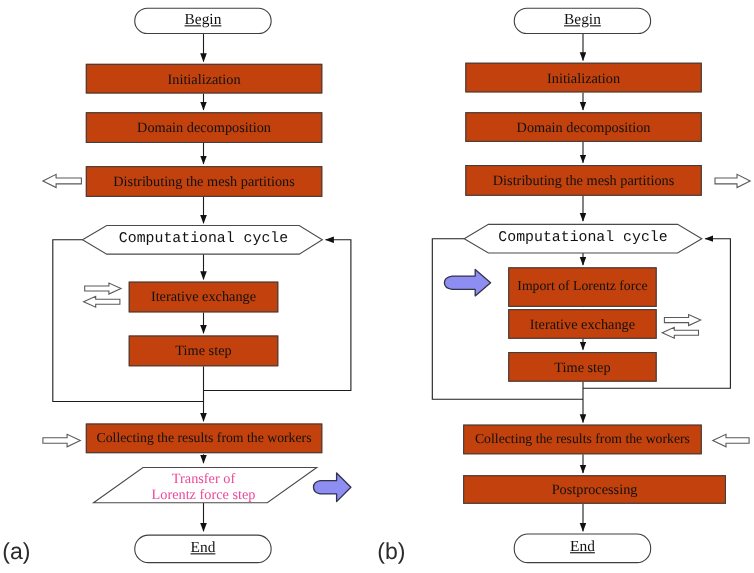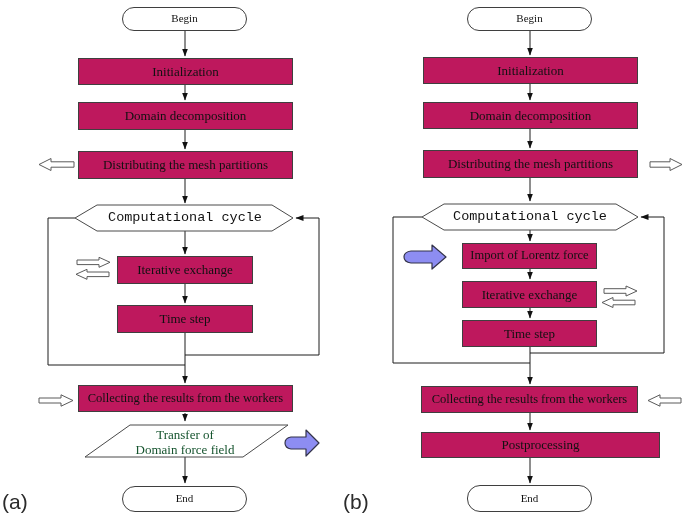--- a/index.html
+++ b/index.html
@@ -2,25 +2,25 @@
 <html><head>
 <meta charset="utf-8">
 <style>
   html,body{margin:0;padding:0;background:#ffffff;}
   .stage{position:relative;width:685px;height:521px;background:#ffffff;overflow:hidden;
          font-family:"Liberation Serif", serif;}
   .stage svg{position:absolute;left:0;top:0;z-index:0;}
   .node{position:absolute;z-index:1;display:flex;align-items:center;justify-content:center;
         box-sizing:border-box;text-align:center;font-size:13px;color:#111;line-height:1.05;
         white-space:nowrap;}
-  .rect{border:1px solid #3f3f3f;background:#be185d;}
-  .stadium{border:1px solid #3f3f3f;background:#ffffff;border-radius:13px;font-size:11px;}
+  .rect{border:1px solid #3f3f3f;background:#c2410c;}
+  .stadium{border:1px solid #3f3f3f;background:#ffffff;border-radius:13px;font-size:14px;text-decoration:underline;}
   .freetext{background:transparent;font-size:13.5px;font-family:Liberation Mono, monospace;}
   .para-text{position:absolute;z-index:1;display:flex;flex-direction:column;align-items:center;
-             justify-content:center;text-align:center;font-size:13px;color:#14532d;line-height:15px;}
+             justify-content:center;text-align:center;font-size:13px;color:#ec4899;line-height:15px;}
   .panel-label{position:absolute;z-index:1;font-family:"Liberation Sans", sans-serif;
                font-size:21px;color:#2b2b2b;}
   .cline{stroke:#1c1c1c;stroke-width:1;fill:none;}
   .shape{fill:#ffffff;stroke:#4a4a4a;stroke-width:1;}
   .warrow{fill:#ffffff;stroke:#5a5a5a;stroke-width:1;}
   .harrow{stroke:#33334a;stroke-width:1.2;stroke-linejoin:round;}
 </style>
 </head>
 <body>
 
@@ -83,31 +83,31 @@
 <div class="node stadium" style="left:122px;top:7px;width:125px;height:24px">Begin</div>
 <div class="node rect" style="left:78px;top:58px;width:215px;height:27px">Initialization</div>
 <div class="node rect" style="left:78px;top:102px;width:215px;height:28px">Domain decomposition</div>
 <div class="node rect" style="left:78px;top:151px;width:215px;height:28px">Distributing the mesh partitions</div>
 <div class="node freetext" style="left:95px;top:205px;width:180px;height:26px">Computational cycle</div>
 <div class="node rect" style="left:117px;top:256px;width:136px;height:28px">Iterative exchange</div>
 <div class="node rect" style="left:117px;top:305px;width:136px;height:28px">Time step</div>
 <div class="node rect" style="left:78px;top:385px;width:215px;height:27px;font-size:12.5px">Collecting the results from the workers</div>
 <div class="para-text" style="left:118px;top:427px;width:134px;height:29px">
   <span>Transfer of</span>
-  <span>Domain force field</span>
+  <span>Lorentz force step</span>
 </div>
 <div class="node stadium" style="left:122px;top:486px;width:125px;height:26px">End</div>
 <div class="panel-label" style="left:2px;top:490px">(a)</div>
 
 <div class="node stadium" style="left:467px;top:7px;width:125px;height:24px">Begin</div>
 <div class="node rect" style="left:423px;top:57px;width:215px;height:27px">Initialization</div>
 <div class="node rect" style="left:423px;top:102px;width:215px;height:27px">Domain decomposition</div>
 <div class="node rect" style="left:423px;top:150px;width:215px;height:28px">Distributing the mesh partitions</div>
 <div class="node freetext" style="left:440px;top:204px;width:180px;height:26px">Computational cycle</div>
-<div class="node rect" style="left:462px;top:243px;width:135px;height:26px;font-size:12.5px">Import of Lorentz force</div>
+<div class="node rect" style="left:462px;top:243px;width:135px;height:36px;font-size:12.5px">Import of Lorentz force</div>
 <div class="node rect" style="left:462px;top:281px;width:135px;height:27px">Iterative exchange</div>
 <div class="node rect" style="left:462px;top:320px;width:135px;height:27px">Time step</div>
 <div class="node rect" style="left:421px;top:386px;width:217px;height:27px;font-size:12.5px">Collecting the results from the workers</div>
 <div class="node rect" style="left:421px;top:432px;width:239px;height:26px">Postprocessing</div>
 <div class="node stadium" style="left:467px;top:485px;width:125px;height:27px">End</div>
 <div class="panel-label" style="left:343px;top:490px">(b)</div>
 
 </div>
 
 </body></html>

